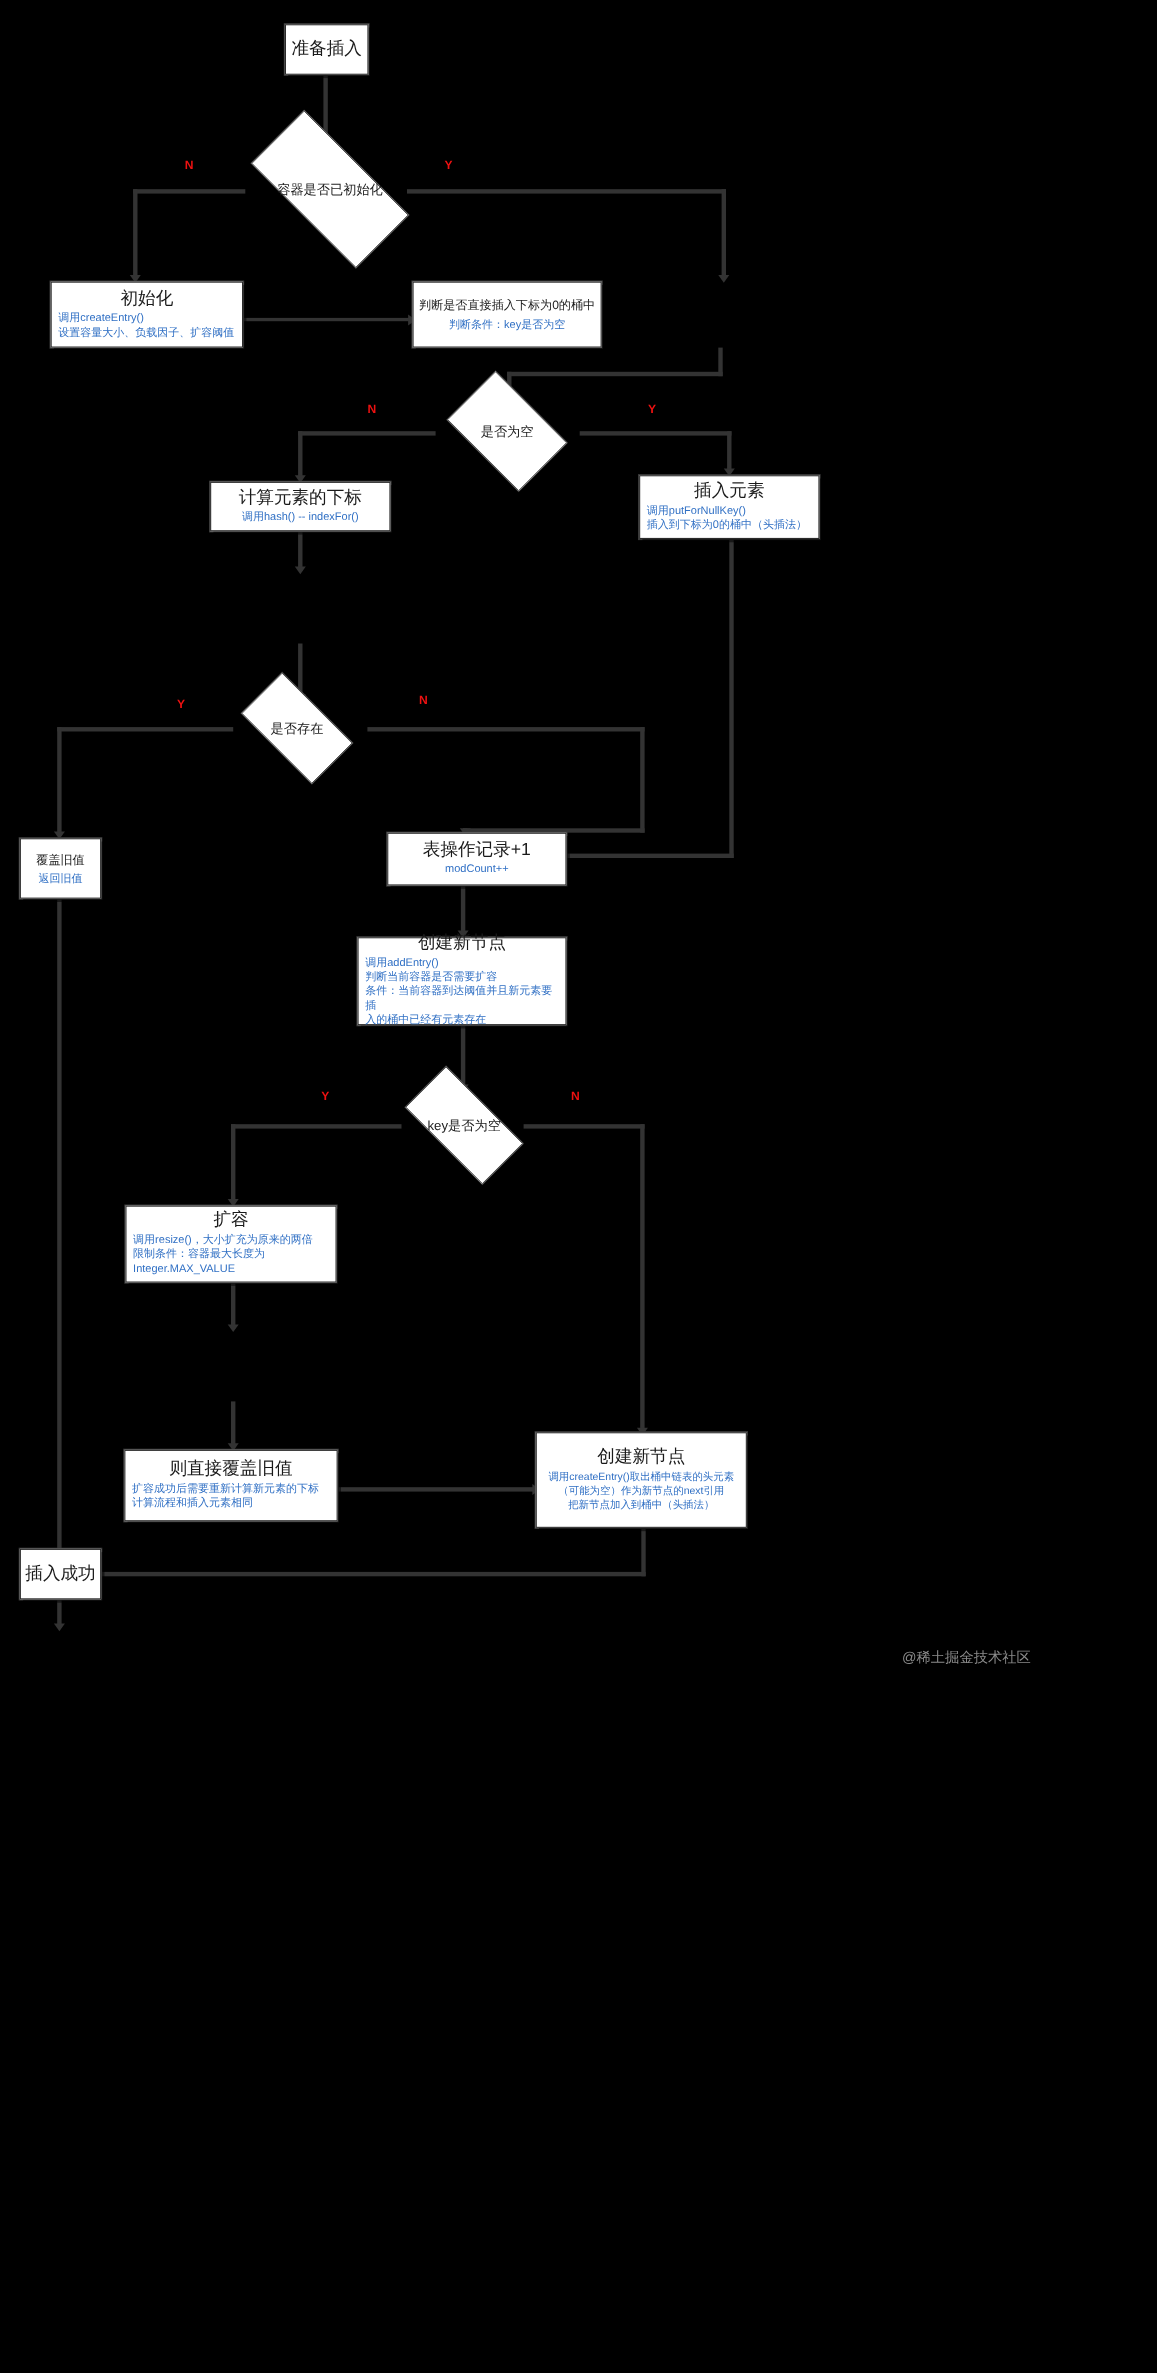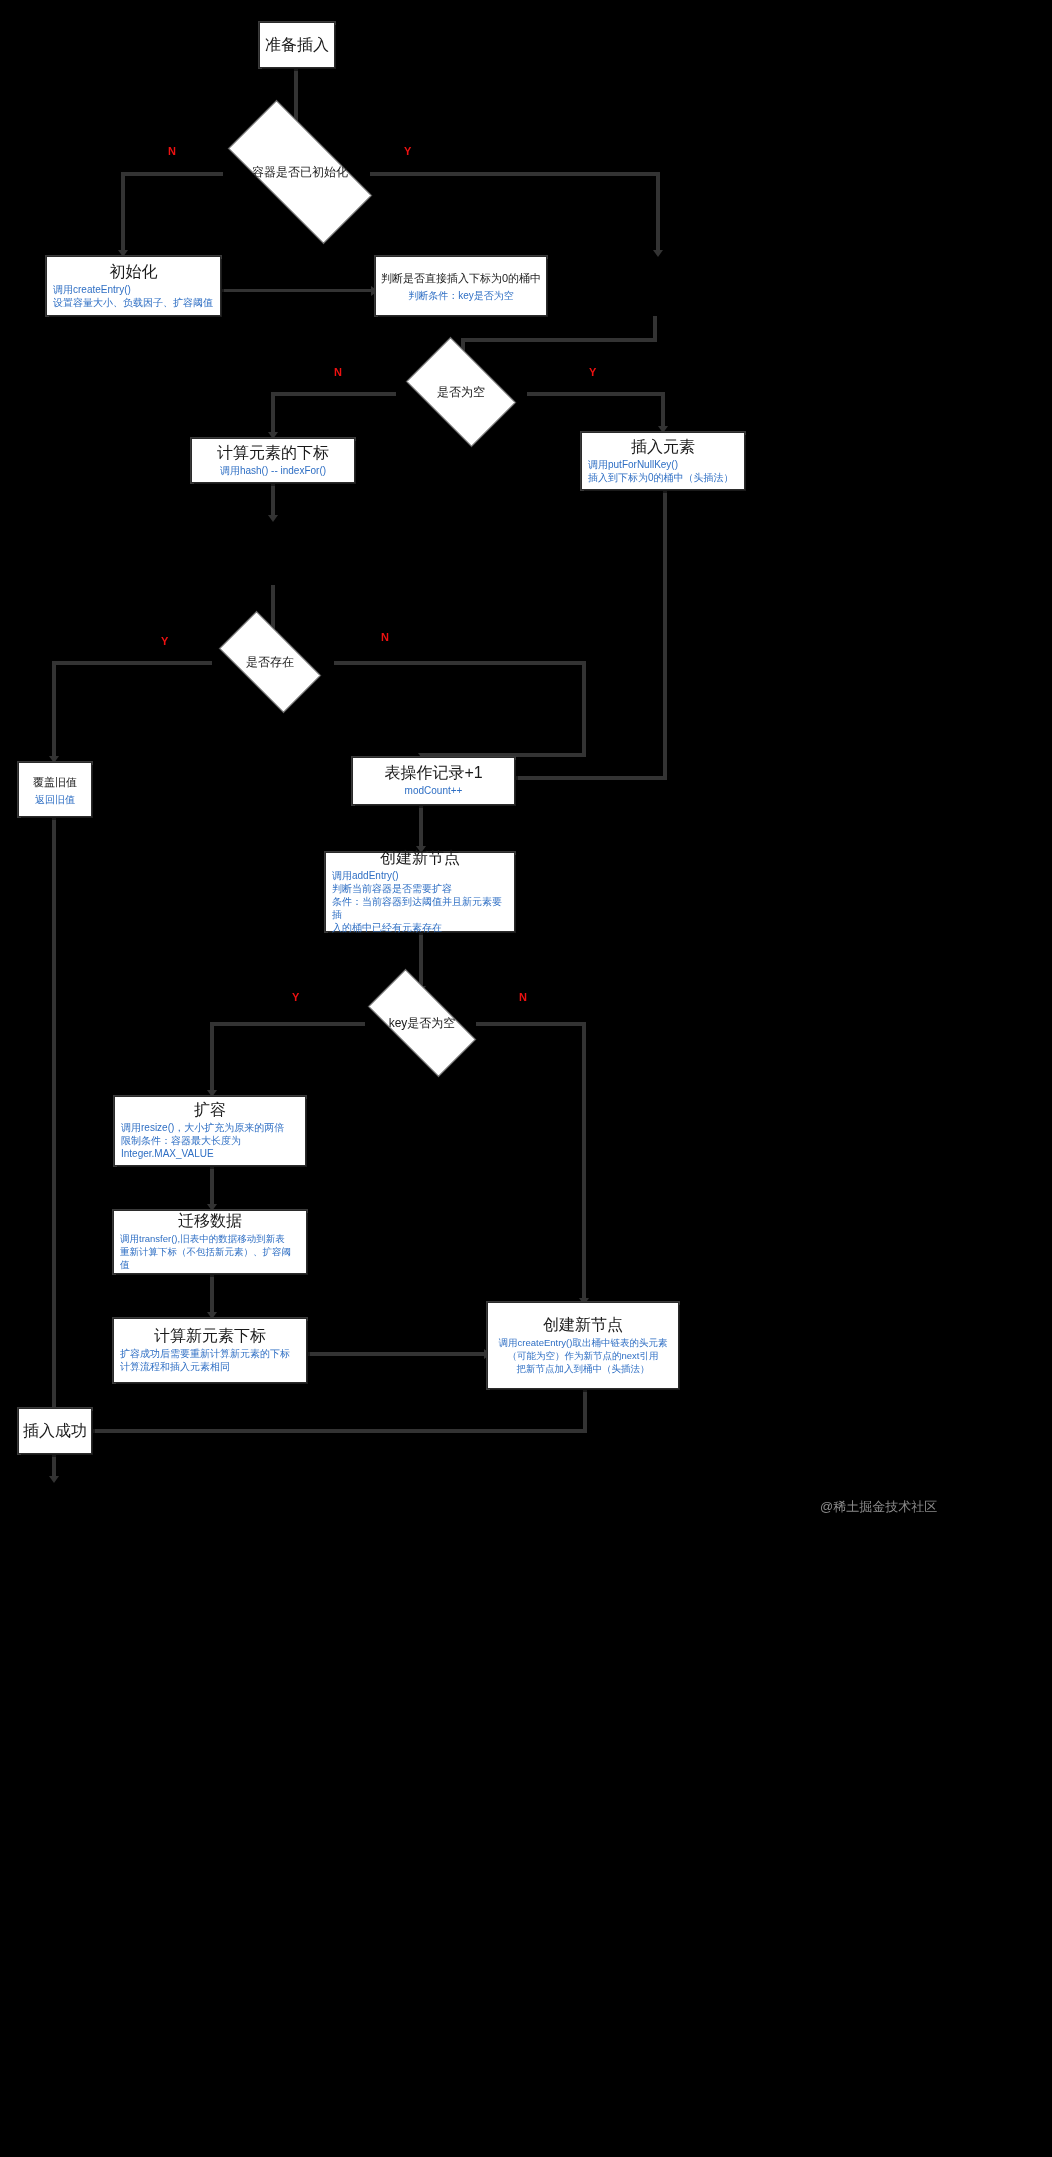--- a/index.html
+++ b/index.html
@@ -297,30 +297,23 @@
 
   <div class="node" style="left:114px; top:1096px; width:192px; height:70px;">
     <div class="title">扩容</div>
     <div class="body">
       <div>调用resize()，大小扩充为原来的两倍</div>
       <div>限制条件：容器最大长度为</div>
       <div>Integer.MAX_VALUE</div>
     </div>
   </div>
 
-  <div class="node" style="left:113px; top:1210px; width:194px; height:64px;">
-    <div class="title">迁移数据</div>
-    <div class="body">
-      <div style="font-size:9.5px;">调用transfer(),旧表中的数据移动到新表</div>
-      <div style="font-size:9.5px;">重新计算下标（不包括新元素）、扩容阈值</div>
-    </div>
-  </div>
 
   <div class="node" style="left:113px; top:1318px; width:194px; height:65px;">
-    <div class="title">计算新元素下标</div>
+    <div class="title">则直接覆盖旧值</div>
     <div class="body">
       <div>扩容成功后需要重新计算新元素的下标</div>
       <div>计算流程和插入元素相同</div>
     </div>
   </div>
 
   <div class="node" style="left:487px; top:1302px; width:192px; height:87px;">
     <div class="title">创建新节点</div>
     <div class="body center">
       <div style="font-size:9.5px;">调用createEntry()取出桶中链表的头元素</div>

